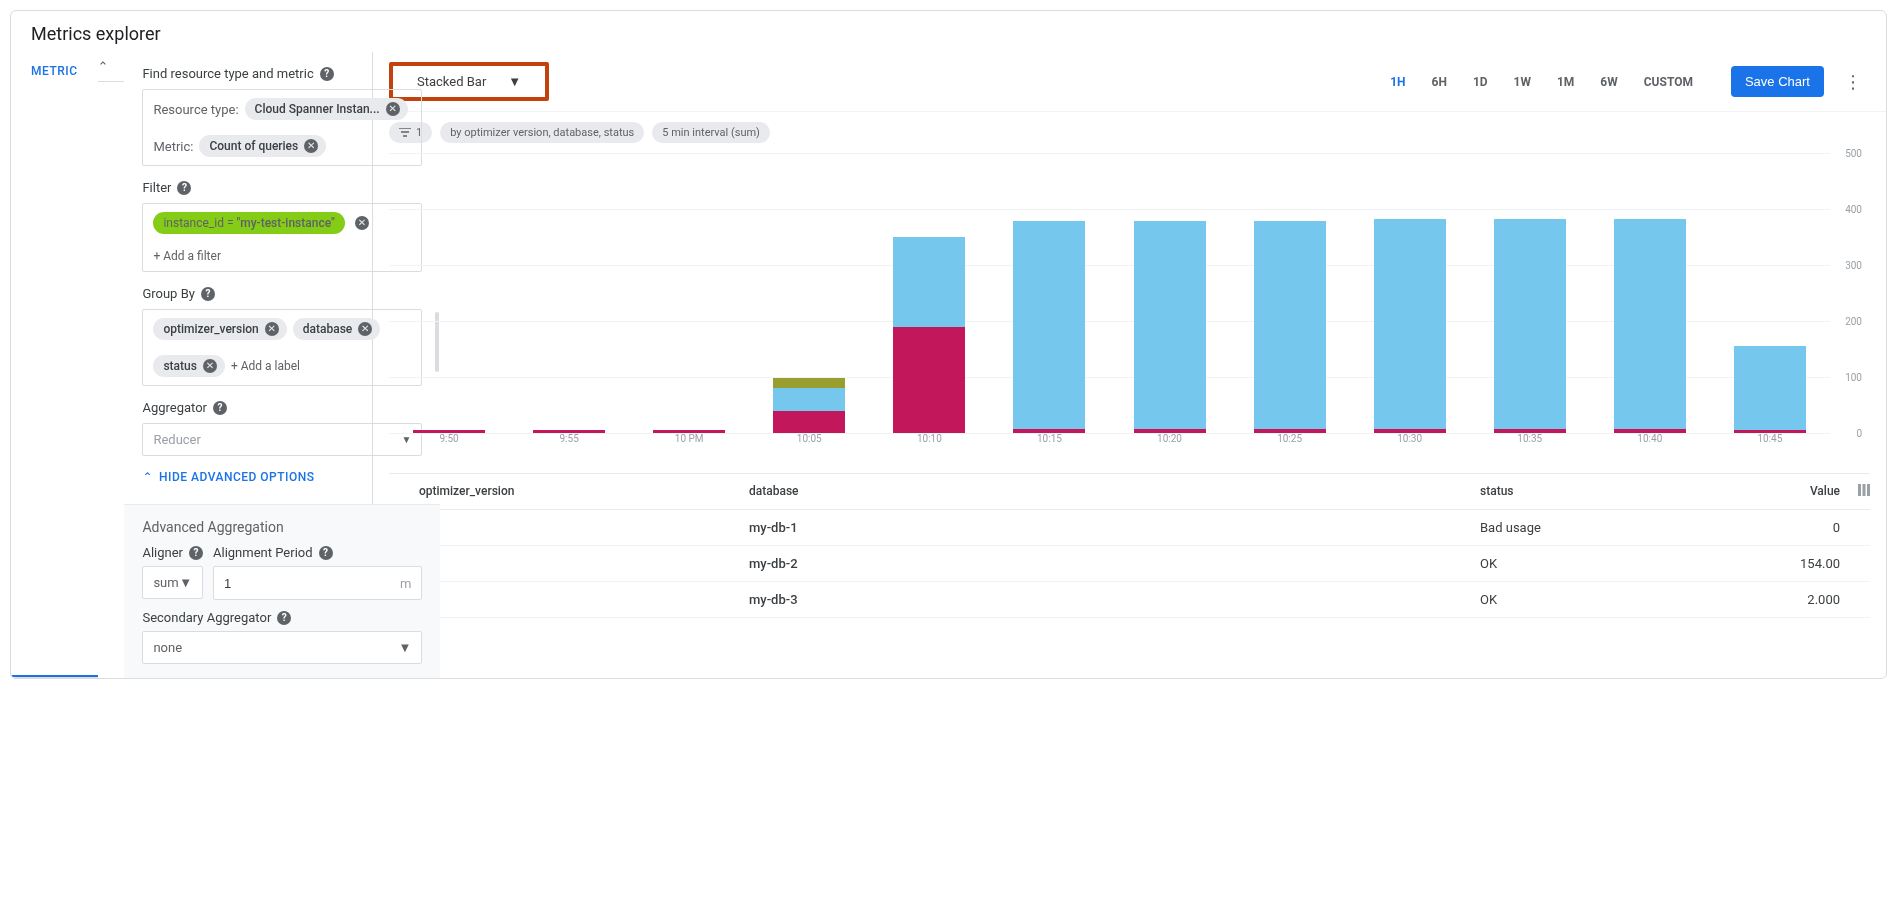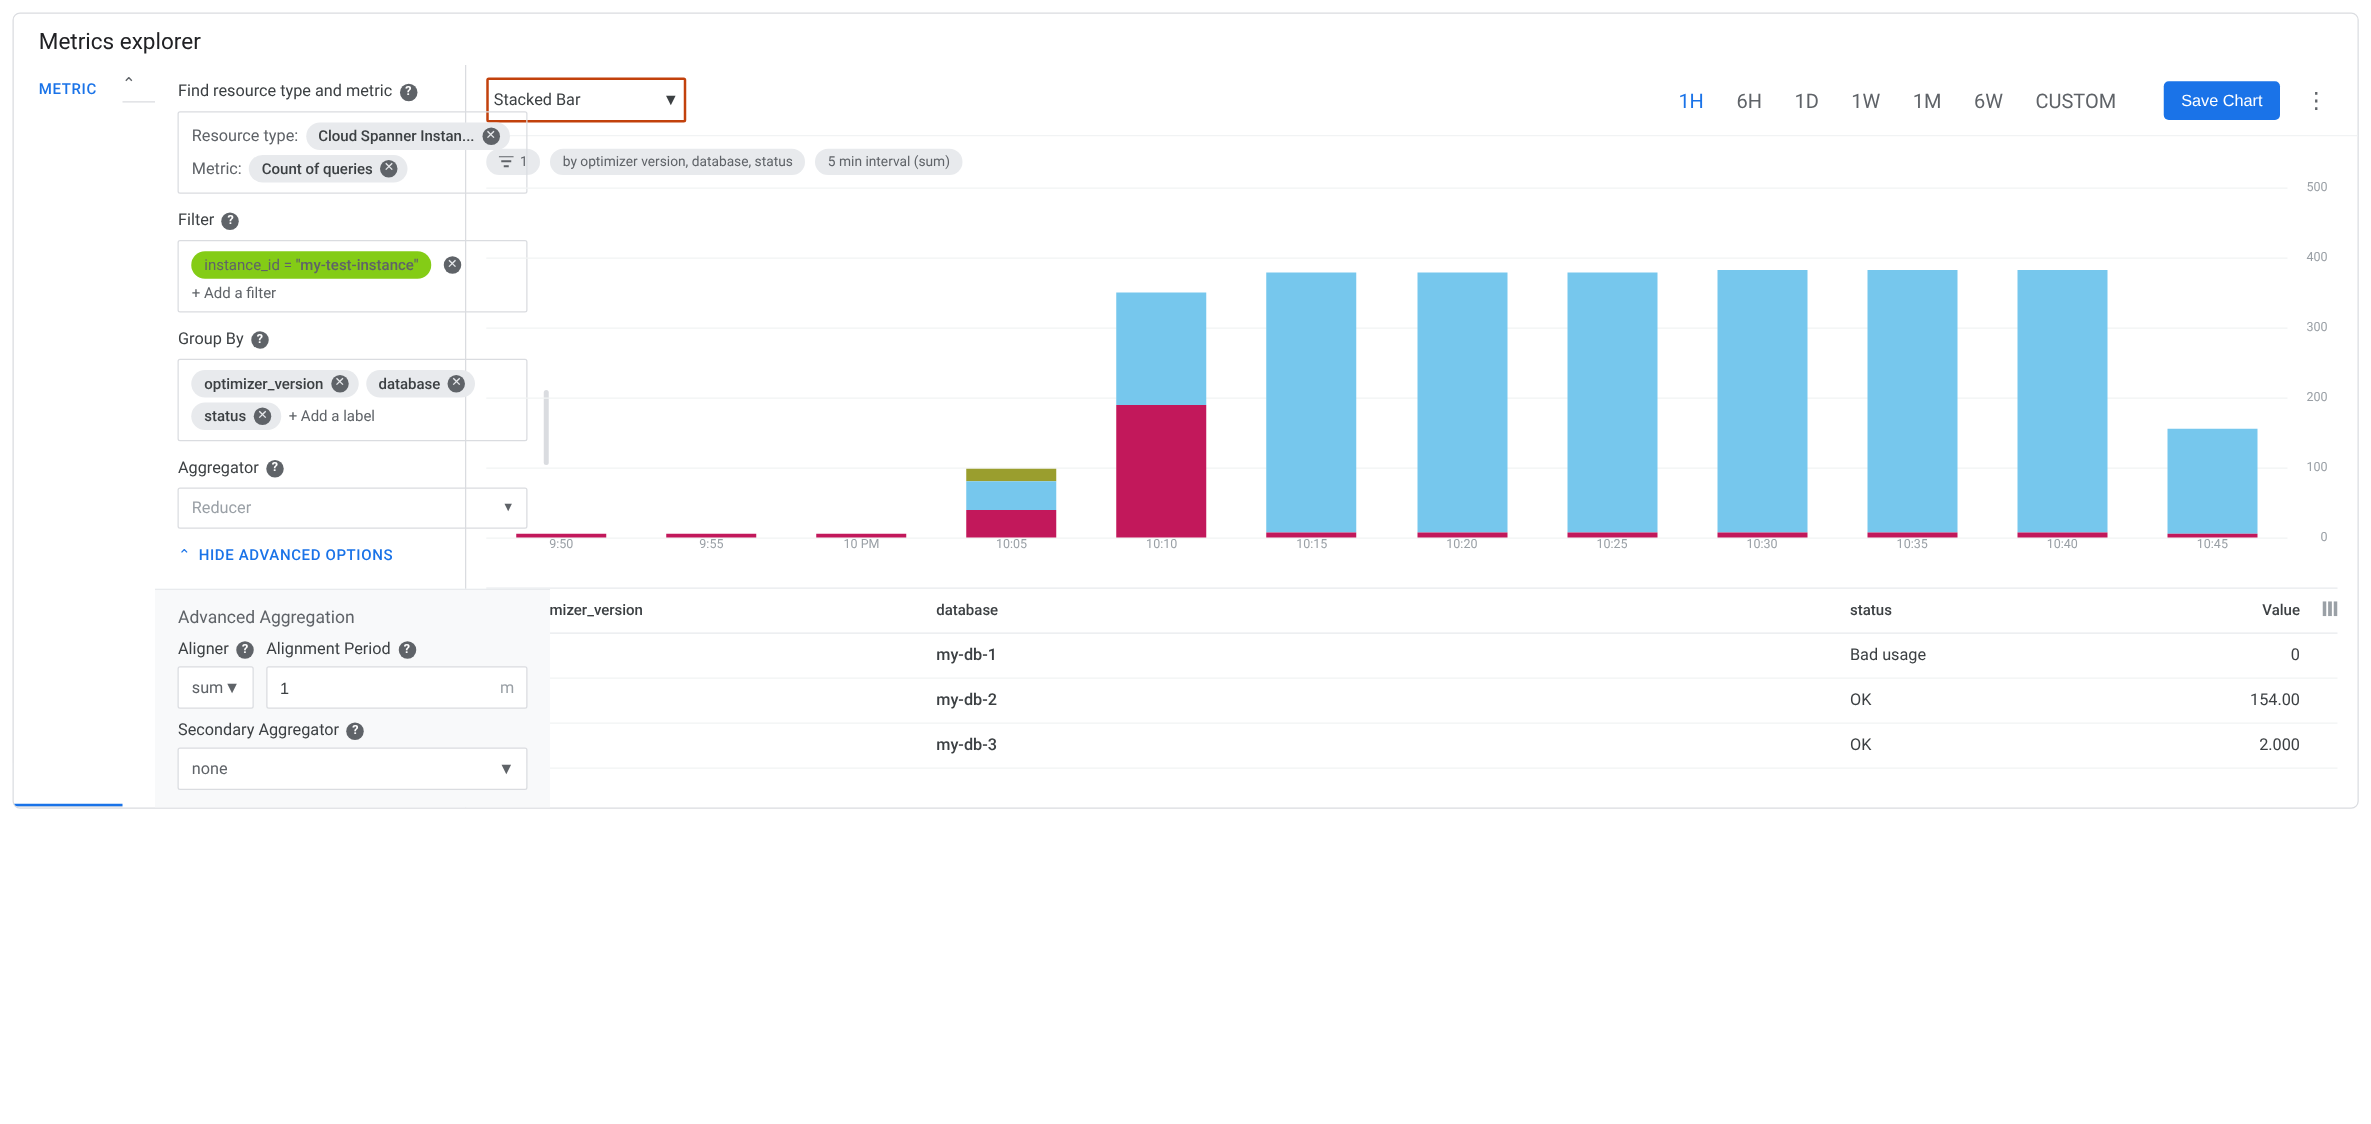--- a/index.html
+++ b/index.html
@@ -11,21 +11,21 @@
 .tabs { display: flex; border-bottom: 1px solid #dadce0; }
 .tab { flex: 0 0 auto; padding: 12px 20px; font-size: 12px; font-weight: 500; color: #5f6368; letter-spacing: 0.5px; cursor: pointer; text-align: center; }
 .tab.active { color: #1a73e8; border-bottom: 2px solid #1a73e8; }
 .tab:first-child { flex: 0 0 40%; }
 .tab:last-child { flex: 0 0 60%; }
 .collapse-row { height: 30px; border-bottom: 1px solid #dadce0; display: flex; align-items: center; justify-content: flex-end; padding-right: 16px; cursor: pointer; color: #5f6368; }
 .panel-inner { padding: 14px 18px; }
 .section-label { font-size: 13px; color: #3c4043; margin-bottom: 8px; display: flex; align-items: center; gap: 6px; }
 .help-icon { width: 14px; height: 14px; border-radius: 50%; background: #5f6368; color: #fff; font-size: 10px; display: inline-flex; align-items: center; justify-content: center; font-weight: bold; }
 .box { border: 1px solid #dadce0; border-radius: 2px; padding: 8px 10px; margin-bottom: 14px; }
-.box-row { display: flex; align-items: center; gap: 6px; flex-wrap: wrap; margin-bottom: 4px; }
+.box-row { display: flex; align-items: center; gap: 6px; flex-wrap: wrap; margin-bottom: 15px; }
 .box-row:last-child { margin-bottom: 0; }
 .label-text { color: #5f6368; font-size: 13px; }
 .chip { background: #e8eaed; border-radius: 12px; padding: 4px 8px 4px 10px; display: inline-flex; align-items: center; gap: 6px; font-size: 12px; color: #3c4043; font-weight: 500; }
 .chip-x { width: 14px; height: 14px; border-radius: 50%; background: #5f6368; color: #e8eaed; display: inline-flex; align-items: center; justify-content: center; font-size: 10px; line-height: 1; cursor: pointer; }
 .filter-chip { background: #84cc16; border-radius: 12px; padding: 4px 10px; display: inline-flex; align-items: center; font-size: 12px; color: #5f6368; }
 .filter-chip .eq { margin: 0 3px; }
 .filter-chip .val { font-weight: 500; }
 .add-link { color: #5f6368; font-size: 12px; cursor: pointer; }
 .select-box { border: 1px solid #dadce0; border-radius: 2px; padding: 8px 10px; display: flex; justify-content: space-between; align-items: center; color: #9aa0a6; cursor: pointer; margin-bottom: 14px; }
 .select-box .caret { font-size: 10px; color: #5f6368; }
@@ -35,24 +35,24 @@
 .adv-row { display: flex; gap: 10px; margin-bottom: 10px; }
 .adv-col { flex: 1; }
 .adv-label { font-size: 13px; color: #3c4043; margin-bottom: 6px; display: flex; align-items: center; gap: 6px; }
 .adv-select { border: 1px solid #dadce0; background: #fff; border-radius: 2px; padding: 8px 10px; display: flex; justify-content: space-between; align-items: center; color: #5f6368; cursor: pointer; }
 .adv-input { border: 1px solid #dadce0; background: #fff; border-radius: 2px; padding: 0 10px; display: flex; justify-content: space-between; align-items: center; color: #3c4043; height: 34px; }
 .adv-input input { border: none; outline: none; flex: 1; font-size: 13px; color: #3c4043; }
 .adv-input .unit { color: #9aa0a6; }
 
 .main { flex: 1; padding: 0; display: flex; flex-direction: column; }
 .toolbar { display: flex; align-items: center; padding: 10px 16px; gap: 12px; }
-.chart-type-select { border: 2px solid #c2410c; border-radius: 2px; padding: 8px 4px; width: 160px; display: flex; justify-content: space-between; align-items: center; cursor: pointer; font-size: 13px; color: #3c4043; }
+.chart-type-select { border: 4px solid #c2410c; border-radius: 2px; padding: 8px 24px; width: 160px; display: flex; justify-content: space-between; align-items: center; cursor: pointer; font-size: 13px; color: #3c4043; }
 .spacer { flex: 1; }
 .time-ranges { display: flex; gap: 6px; }
-.time-btn { padding: 6px 10px; font-size: 16px; font-weight: 400; color: #5f6368; cursor: pointer; border-radius: 2px; }
+.time-btn { padding: 6px 10px; font-size: 12px; font-weight: 700; color: #5f6368; cursor: pointer; border-radius: 2px; }
 .time-btn.active { color: #1a73e8; }
 .save-btn { background: #1a73e8; color: #fff; border: none; border-radius: 4px; padding: 8px 14px; font-size: 13px; font-weight: 500; cursor: pointer; margin-left: 16px; }
 .more-btn { color: #5f6368; cursor: pointer; padding: 4px 8px; font-size: 18px; }
 
 .chart-area { padding: 0 16px 10px 16px; border-top: 1px solid #f1f3f4; }
 .chart-chips { display: flex; gap: 8px; padding: 10px 0; }
 .gray-chip { background: #e8eaed; border-radius: 12px; padding: 4px 10px; font-size: 11px; color: #5f6368; display: inline-flex; align-items: center; gap: 5px; }
 
 .chart-container { position: relative; height: 300px; }
 .y-axis { position: absolute; right: 0; top: 0; bottom: 20px; width: 40px; }

